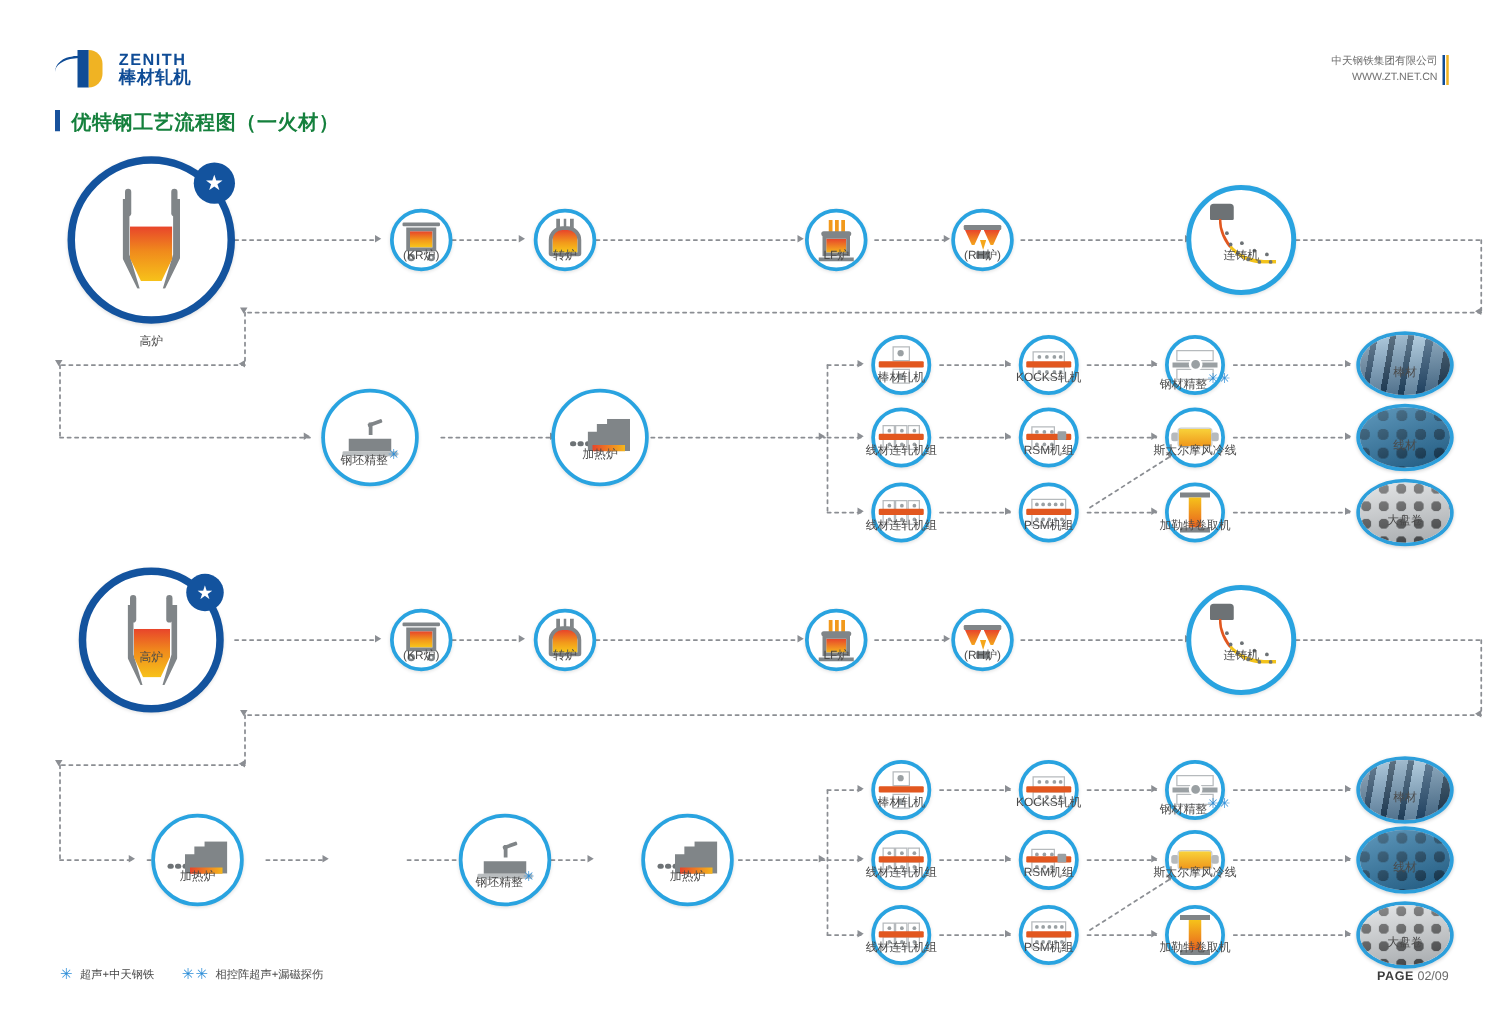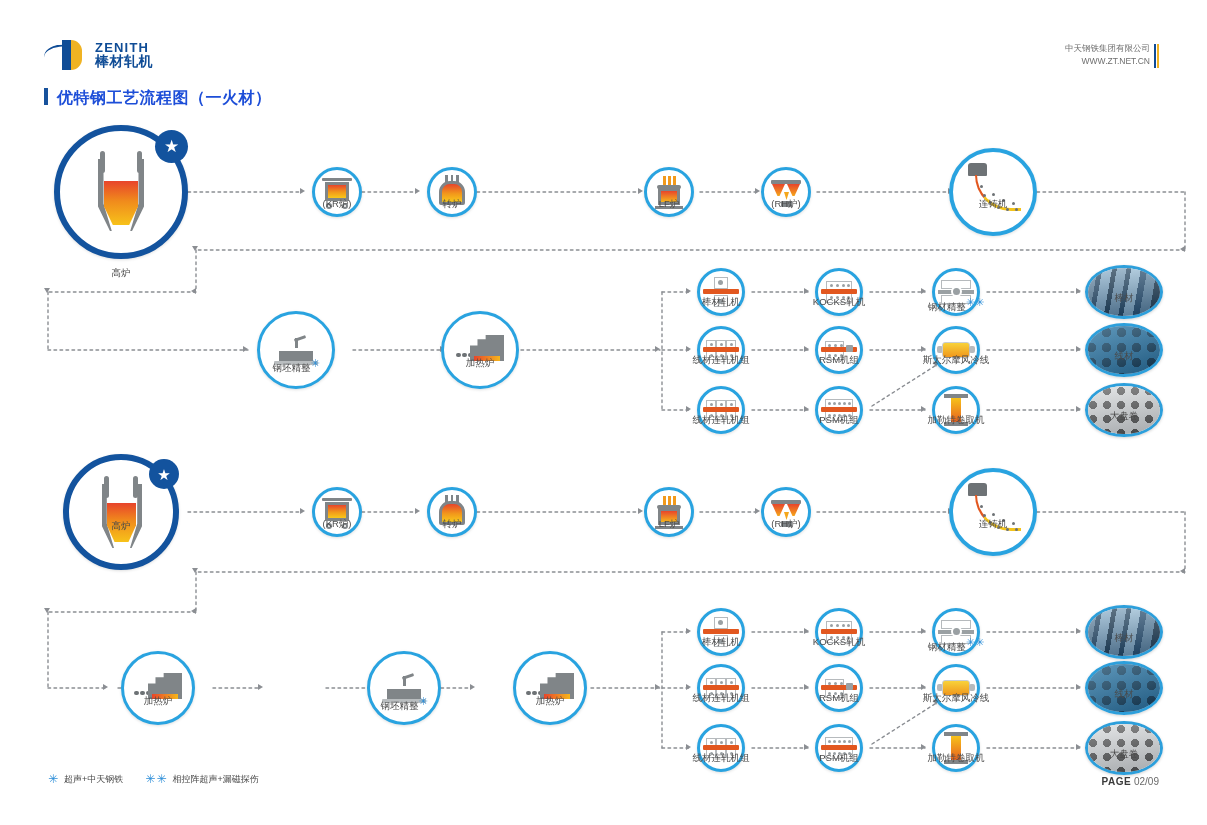--- a/index.html
+++ b/index.html
@@ -25,21 +25,21 @@
 
   .corp{position:absolute;right:48px;top:42px;text-align:right;
     font-size:8.5px;color:#6e6e6e;line-height:1.55;padding-right:9px;}
   .corp-bars{position:absolute;right:0;top:2px;width:5px;height:24px;}
   .corp-bars i{display:block;width:2px;height:24px;position:absolute;top:0;}
   .corp-bars i.b1{left:0;background:#0f4c96;}
   .corp-bars i.b2{left:3px;background:#f0b323;}
 
   
   .sect-title{position:absolute;display:flex;gap:9px;
-    font-size:16px;font-weight:bold;color:#1d4ed8;letter-spacing:.5px;}
+    font-size:16px;font-weight:bold;color:#15803d;letter-spacing:.5px;}
   .sect-title .bar{width:4px;height:17px;background:#18529c;display:inline-block;}
   #title1{left:44px;top:88px;}
   #title2{left:44px;top:414px;}
 
   
   .node{position:absolute;transform:translate(-50%,-50%);}
   .ring{border-radius:50%;background:#fff;box-sizing:border-box;
     display:flex;align-items:center;justify-content:center;position:relative;
     box-shadow:0 1px 3px rgba(0,0,0,.13);}
   .ring.lt{border:3.5px solid #29a3e0;}

